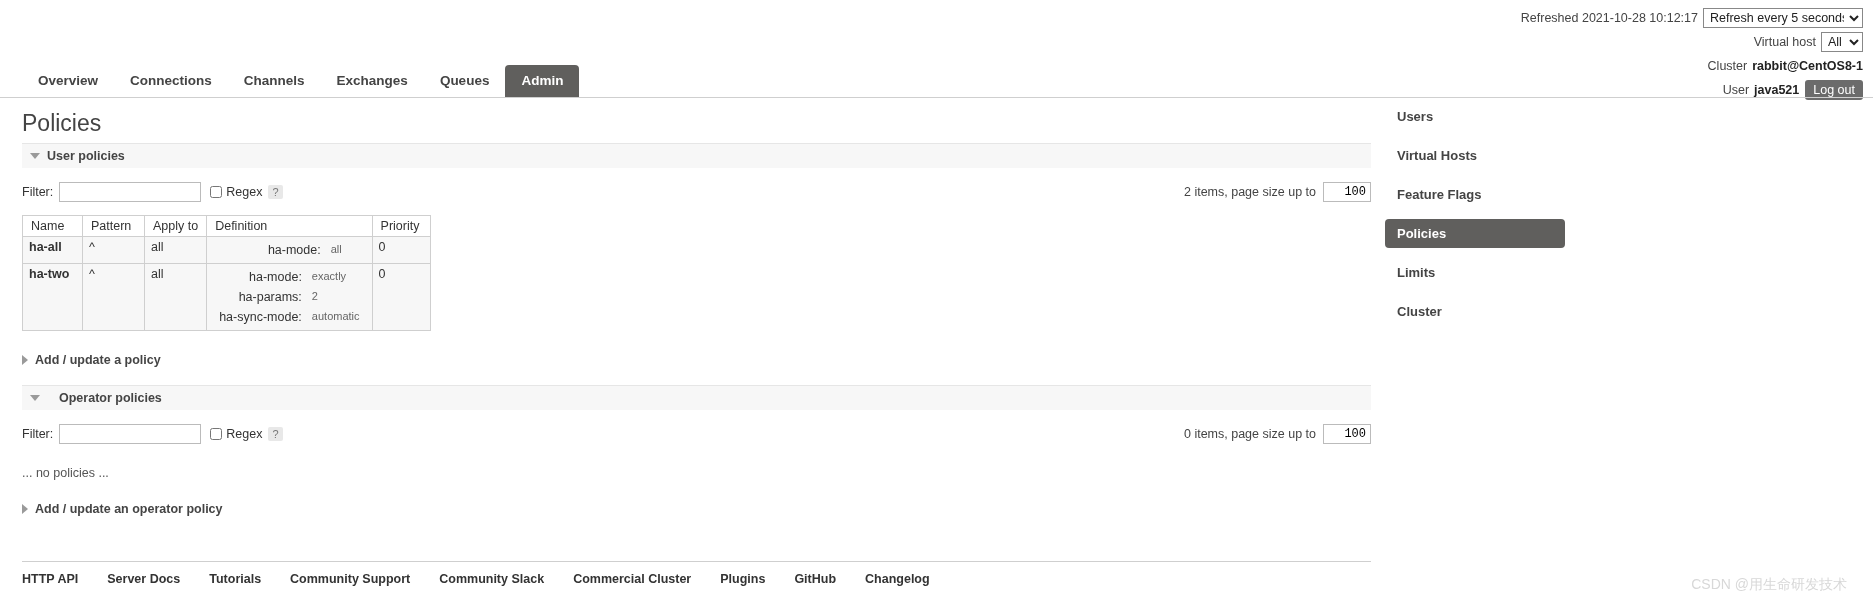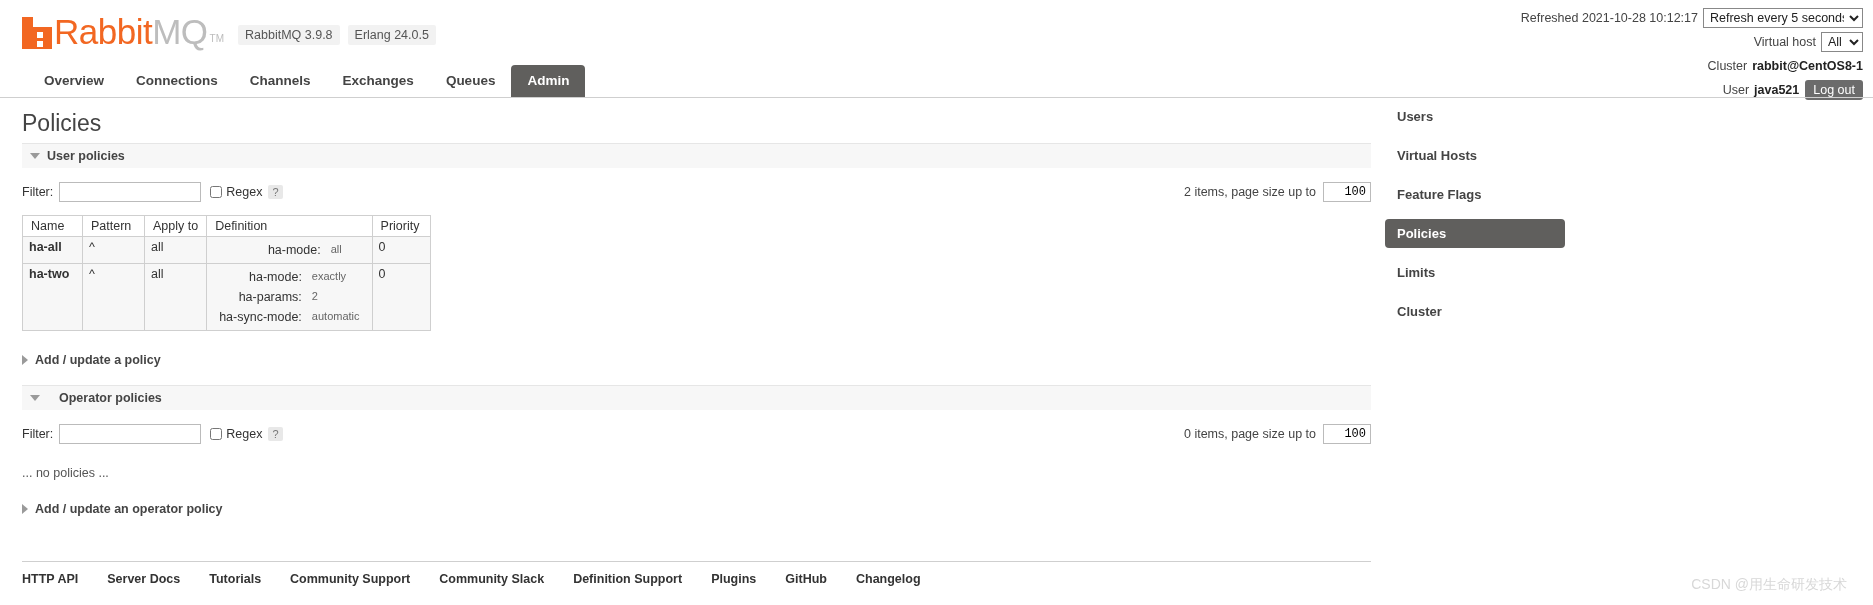--- a/index.html
+++ b/index.html
@@ -61,21 +61,21 @@
   .sel-vhost { width: 42px; }
   .logout-btn {
     background: #6b6b6b; color: #fff; border: none;
     font-family: "Liberation Sans", sans-serif;
     font-size: 12.5px; padding: 2px 8px; margin-left: 6px;
     border-radius: 3px; cursor: pointer; height: 20px;
   }
 
   
   .navtabs {
-    position: absolute; left: 28px; top: 65px;
+    position: absolute; left: 22px; top: 65px;
     display: flex; align-items: flex-start;
   }
   .navtab {
     font-size: 13.5px; font-weight: bold; color: #444;
     padding: 8px 16px 9px 16px; cursor: pointer;
     white-space: nowrap;
   }
   .navtab.active {
     background: #605f5d; color: #ffffff;
     border-top-left-radius: 4px; border-top-right-radius: 4px;
@@ -193,35 +193,20 @@
     position: absolute; right: 26px; top: 576px;
     font-size: 14px; color: #d8d8d8; white-space: nowrap;
   }
 </style>
 </head>
 <body>
 
 <div class="page">
 
   <div class="topbar">
-    <div class="logo-wrap">
-      <div class="logo-mark">
-        <div class="bar b1"></div>
-        <div class="bar b2"></div>
-        <div class="bar dot1"></div>
-        <div class="bar dot2"></div>
-      </div>
-      <span class="logo-rabbit">Rabbit</span>
-      <span class="logo-mq">MQ</span>
-      <span class="logo-tm">TM</span>
-      <div class="version-badges">
-        <span class="badge">RabbitMQ 3.9.8</span>
-        <span class="badge">Erlang 24.0.5</span>
-      </div>
-    </div>
 
     <div class="header-right">
       <div class="hr-row">
         <span class="hr-label">Refreshed 2021-10-28 10:12:17</span>
         <select class="hr-select sel-refresh">
           <option>Refresh every 5 seconds</option>
         </select>
       </div>
       <div class="hr-row">
         <span class="hr-label">Virtual host</span>
@@ -368,20 +353,20 @@
     <div class="side-item">Limits</div>
     <div class="side-item">Cluster</div>
   </div>
 
   <div class="footer">
     <a>HTTP API</a>
     <a>Server Docs</a>
     <a>Tutorials</a>
     <a>Community Support</a>
     <a>Community Slack</a>
-    <a>Definition Support</a>
+    <a>Commercial Cluster</a>
     <a>Plugins</a>
     <a>GitHub</a>
     <a>Changelog</a>
   </div>
 
   <div class="watermark">CSDN @用生命研发技术</div>
 </div>
 
 </body></html>

